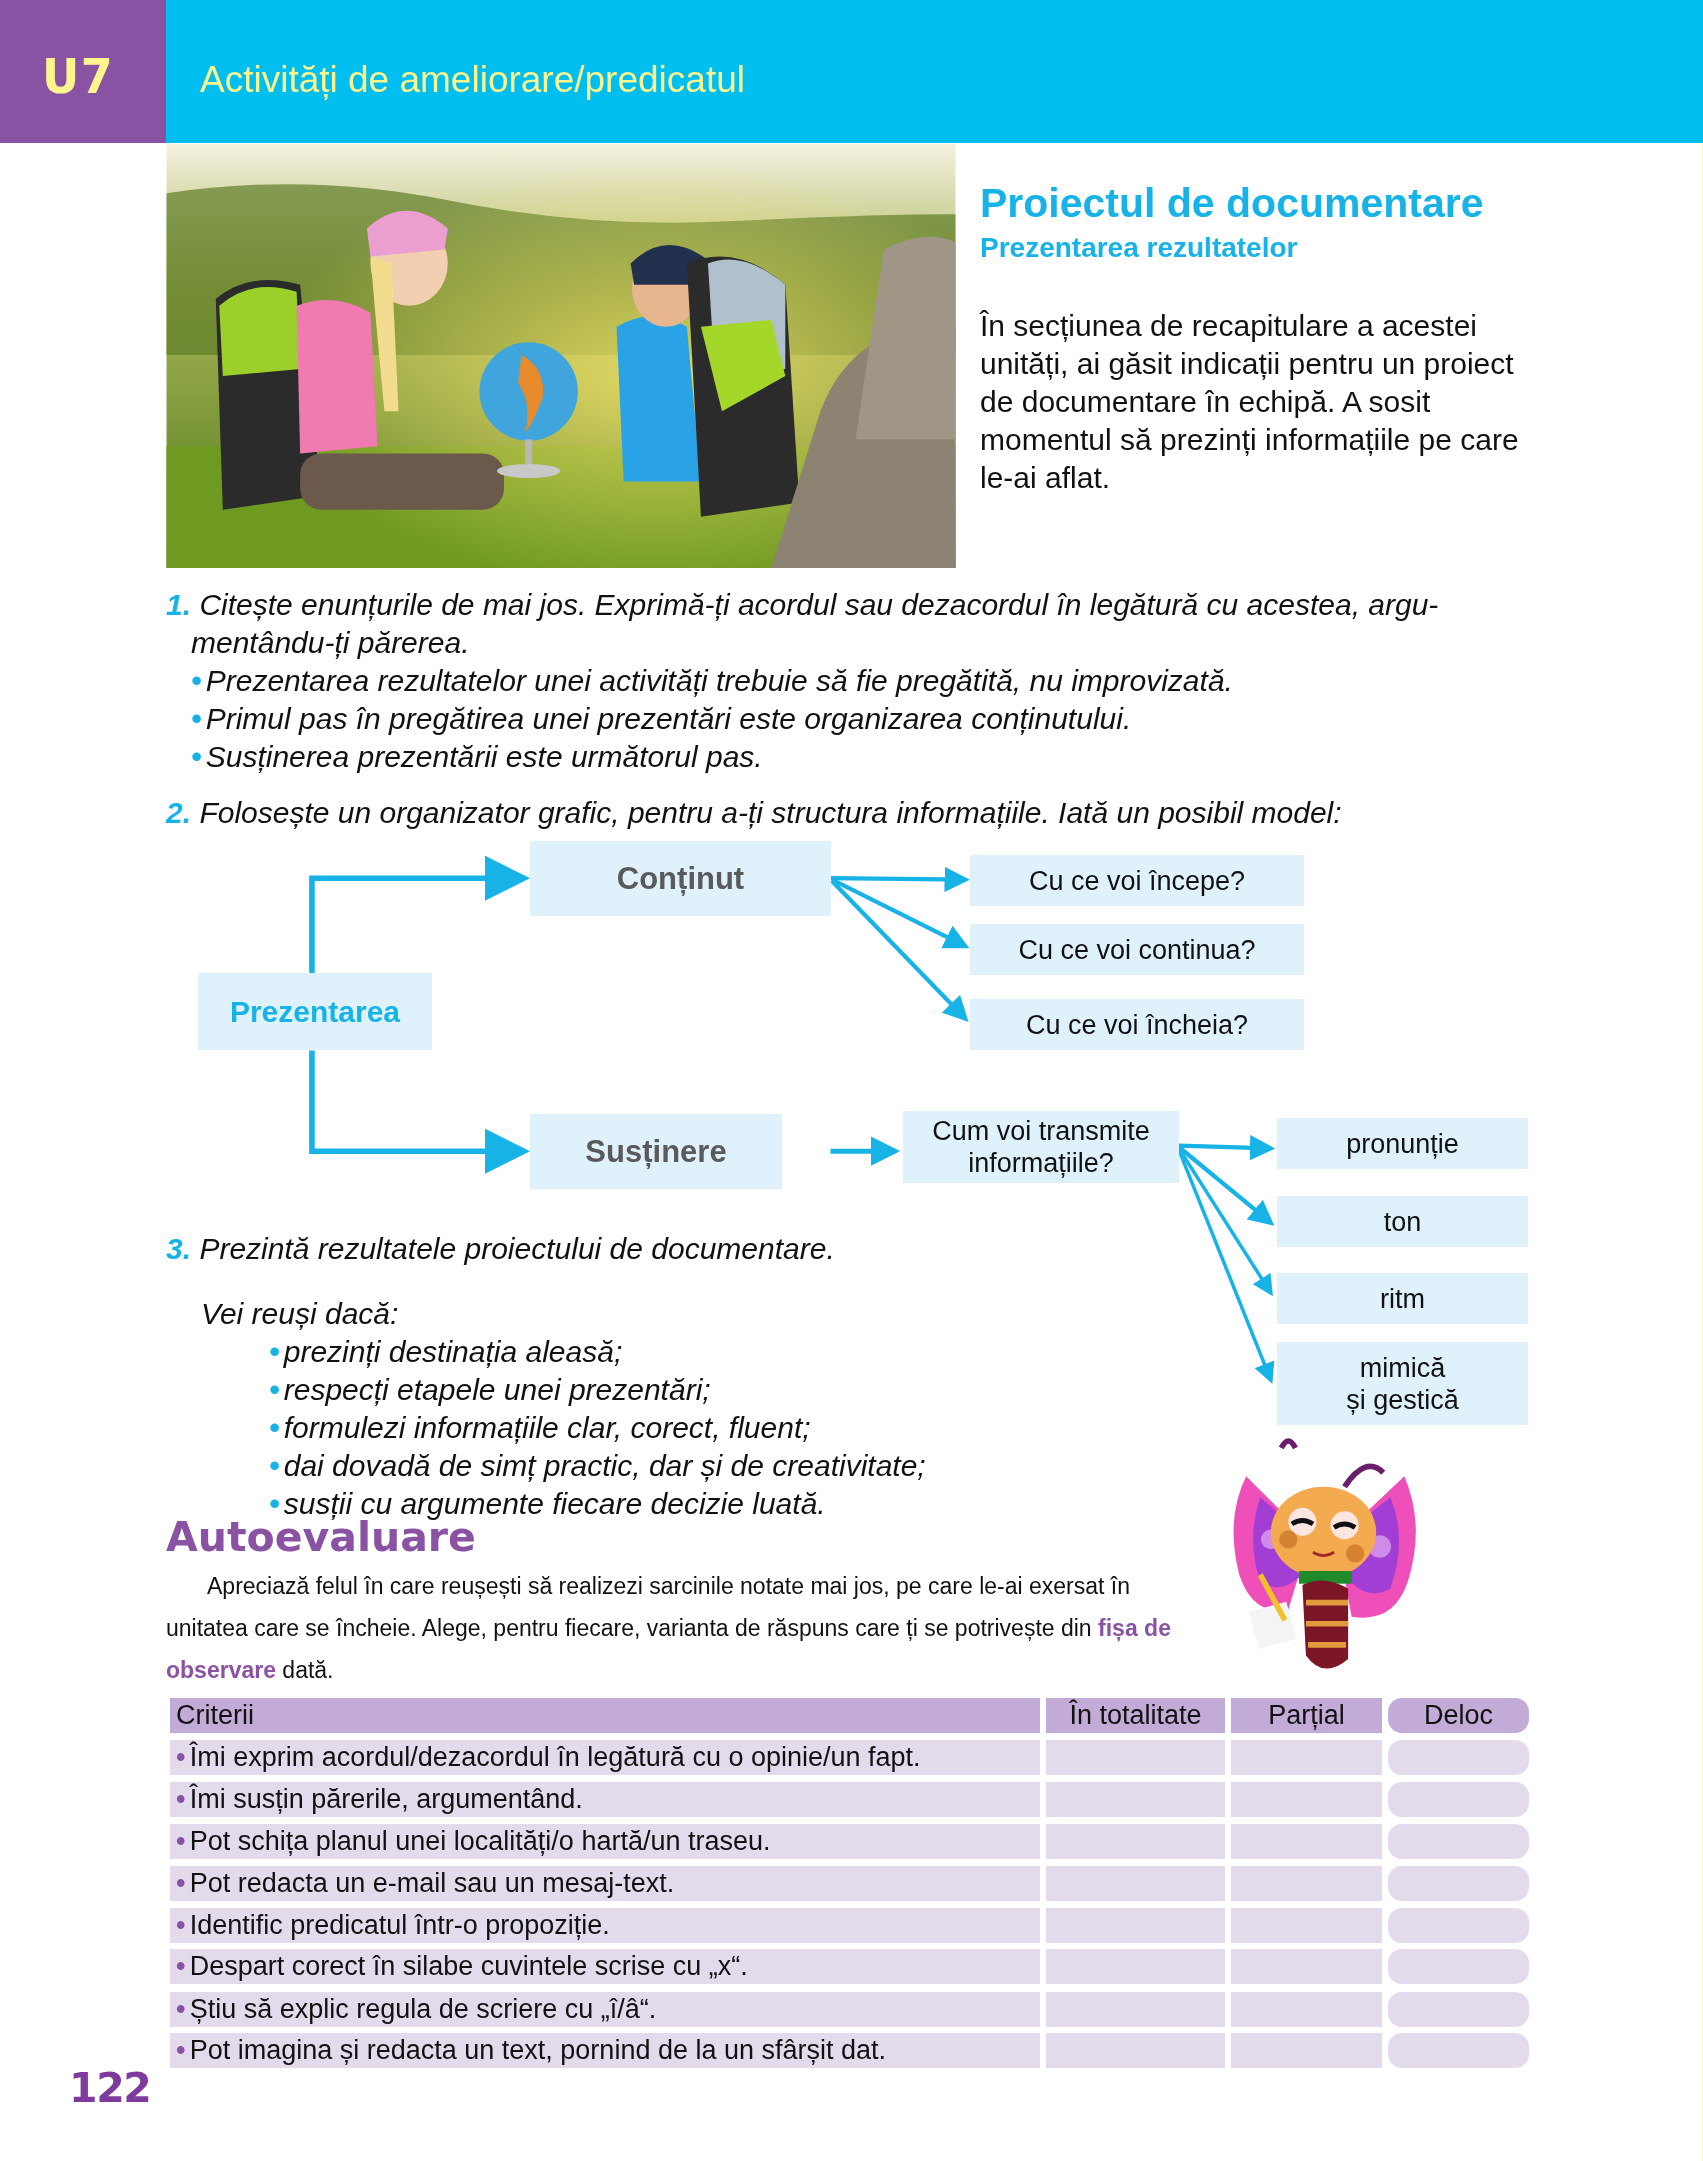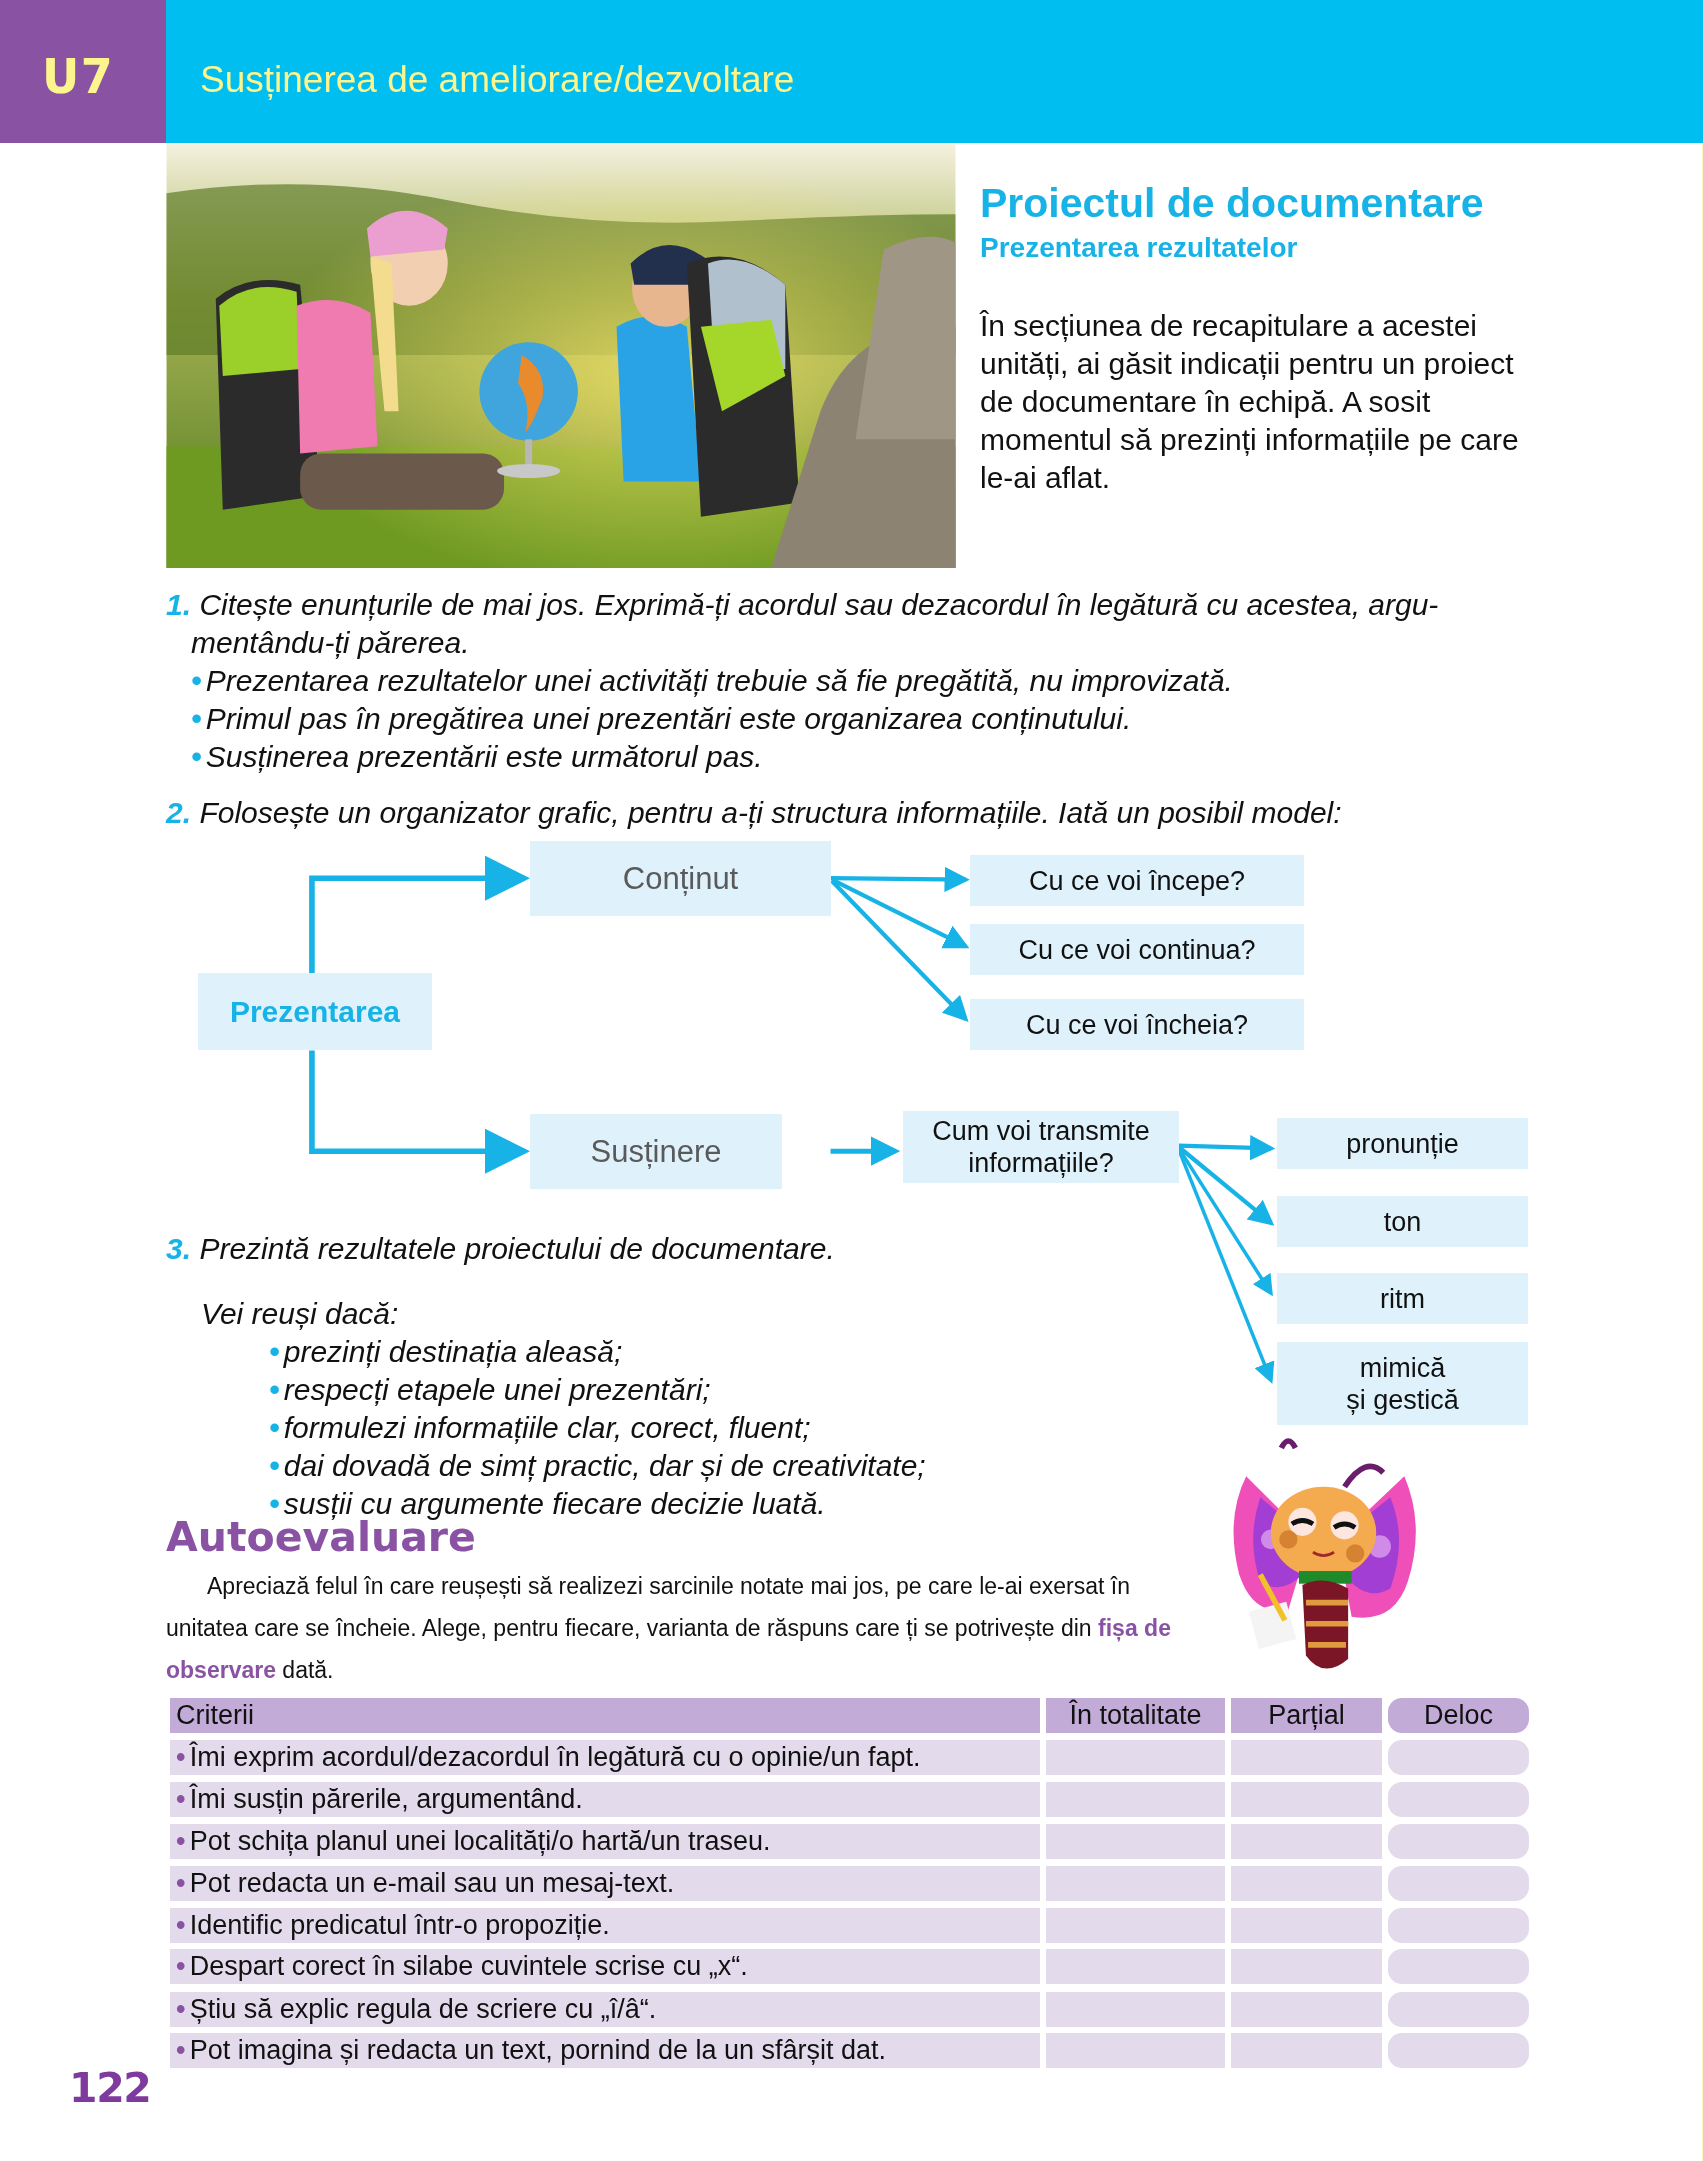--- a/index.html
+++ b/index.html
@@ -31,21 +31,21 @@
   .ex1 .bl  { padding-left:25px; }
   .ex2 { left:166px; top:794px; width:1372px; }
   .ex3 { left:166px; top:1230px; width:880px; }
   .ex3 .sub { padding-left:35px;margin-top:27px; }
   .ex3 .bl  { padding-left:103px; }
 
   
   .box { position:absolute; background:#dff2fc; display:flex; align-items:center; justify-content:center;
          text-align:center; font-size:27px; line-height:32px; color:#111; }
   .box.main { color:#17b3e6; font-weight:bold; font-size:30px; }
-  .box.mid  { color:#5a5a5a; font-weight:normal; font-size:31px; }
+  .box.mid  { color:#5a5a5a; font-weight:bold; font-size:31px; }
   svg.diagram { position:absolute; left:0; top:0; pointer-events:none; }
 
   
   .auto-title { left:166px; top:1513px; font-family:"DejaVu Sans", sans-serif; font-weight:bold; font-size:41px; color:#8a52a3; }
   .auto-text { left:166px; top:1565px; width:1042px; font-size:23px; line-height:42px; color:#111; }
   .auto-text .indent { display:inline-block; width:41px; }
   .auto-text .hl { color:#8a52a3; font-weight:bold; }
 
   .butterfly { left:1218px; top:1434px; width:211px; height:253px; }
 
@@ -64,21 +64,21 @@
   .pagenum { left:58px; top:2064px; font-family:"DejaVu Sans", sans-serif; font-weight:bold; font-size:41px; color:#7e3a9d; letter-spacing:-1.4px;margin-left:11px; }
   .rightedge { left:1702px; top:143px; width:2.1px; height:2019px; background:#fff6c8; }
 </style>
 </head>
 <body>
 
 <div class="abs hdr-unit">
   <span>U7</span>
 </div>
 <div class="abs hdr-bar">
-  <span>Susținerea de ameliorare/dezvoltare</span>
+  <span>Activități de ameliorare/predicatul</span>
 </div>
 <div class="abs rightedge"></div>
 
 <div class="abs photo">
   <svg width="790" height="424" viewBox="0 0 1122 603">
     <defs>
       <linearGradient id="sky" x1="0" y1="0" x2="0" y2="1">
         <stop offset="0" stop-color="#f4f1df"></stop>
           <stop offset="0.35" stop-color="#a7b356"></stop>
           <stop offset="1" stop-color="#4f7a1c"></stop>

